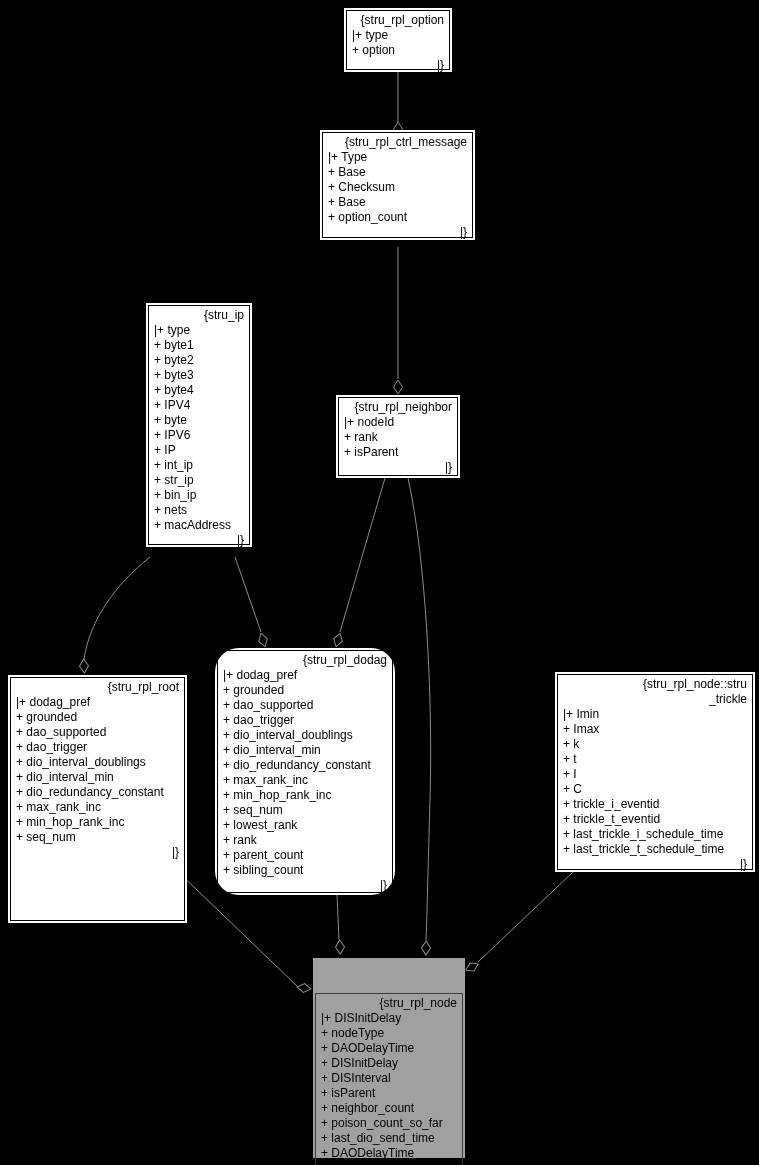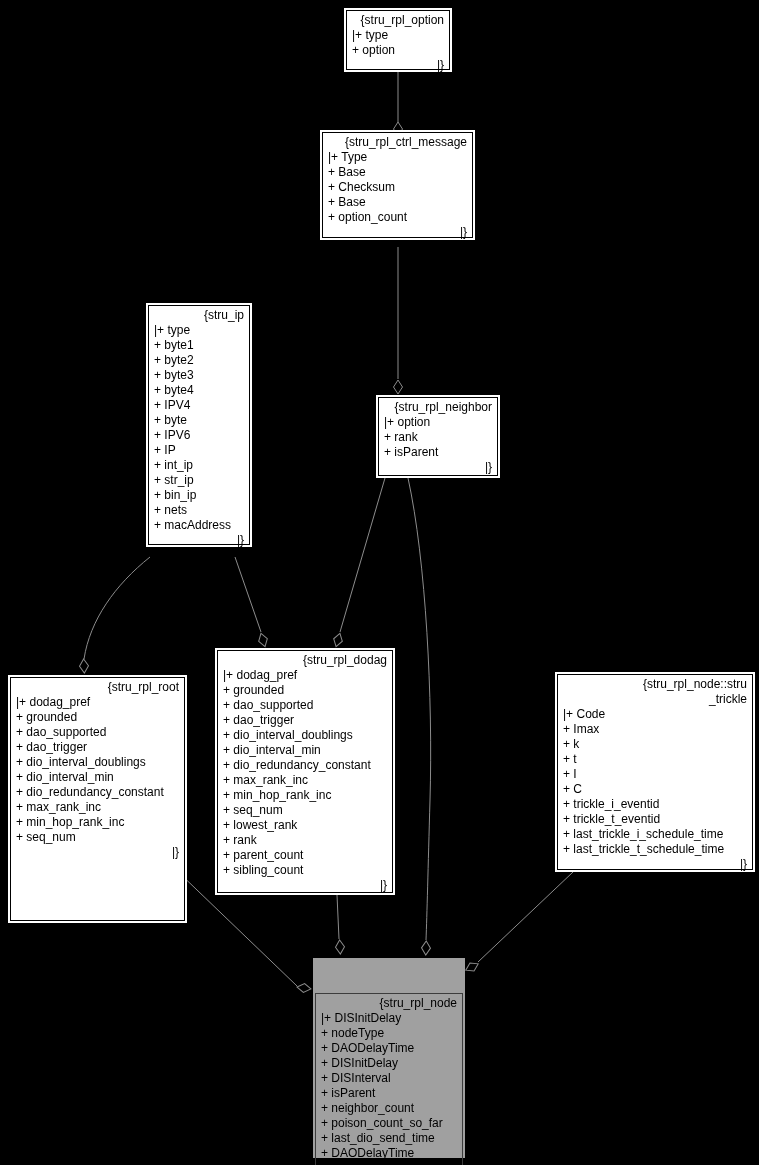--- a/index.html
+++ b/index.html
@@ -96,24 +96,24 @@
         <div class="line field">+ IPV6</div>
         <div class="line field">+ IP</div>
         <div class="line field">+ int_ip</div>
         <div class="line field">+ str_ip</div>
         <div class="line field">+ bin_ip</div>
         <div class="line field">+ nets</div>
         <div class="line field">+ macAddress</div>
         <div class="line closer">|}</div>
       </div>
     </div>
-    <div class="node" style="left: 336px; top: 395px; width: 124px; height: 83px; background: rgb(255, 255, 255); margin-left: 40px;">
+    <div class="node" style="left: 336px; top: 395px; width: 124px; height: 83px; background: rgb(255, 255, 255);">
       <div class="inner" style="border-color: rgb(0, 0, 0);">
         <div class="line title">{stru_rpl_neighbor</div>
-        <div class="line field">|+ option</div>
+        <div class="line field">|+ nodeId</div>
         <div class="line field">+ rank</div>
         <div class="line field">+ isParent</div>
         <div class="line closer">|}</div>
       </div>
     </div>
     <div class="node" style="left: 8px; top: 675px; width: 179px; height: 248px; background: rgb(255, 255, 255);">
       <div class="inner" style="border-color: rgb(0, 0, 0);">
         <div class="line title">{stru_rpl_root</div>
         <div class="line field">|+ dodag_pref</div>
         <div class="line field">+ grounded</div>
@@ -121,21 +121,21 @@
         <div class="line field">+ dao_trigger</div>
         <div class="line field">+ dio_interval_doublings</div>
         <div class="line field">+ dio_interval_min</div>
         <div class="line field">+ dio_redundancy_constant</div>
         <div class="line field">+ max_rank_inc</div>
         <div class="line field">+ min_hop_rank_inc</div>
         <div class="line field">+ seq_num</div>
         <div class="line closer">|}</div>
       </div>
     </div>
-    <div class="node" style="left: 215px; top: 648px; width: 180px; height: 247px; background: rgb(255, 255, 255);">
+    <div class="node" style="left: 215px; top: 648px; width: 180px; height: 247px; background: rgb(255, 255, 255); border-radius: 24px;">
       <div class="inner" style="border-color: rgb(0, 0, 0);">
         <div class="line title">{stru_rpl_dodag</div>
         <div class="line field">|+ dodag_pref</div>
         <div class="line field">+ grounded</div>
         <div class="line field">+ dao_supported</div>
         <div class="line field">+ dao_trigger</div>
         <div class="line field">+ dio_interval_doublings</div>
         <div class="line field">+ dio_interval_min</div>
         <div class="line field">+ dio_redundancy_constant</div>
         <div class="line field">+ max_rank_inc</div>
@@ -145,21 +145,21 @@
         <div class="line field">+ rank</div>
         <div class="line field">+ parent_count</div>
         <div class="line field">+ sibling_count</div>
         <div class="line closer">|}</div>
       </div>
     </div>
     <div class="node" style="left: 555px; top: 672px; width: 200px; height: 200px; background: rgb(255, 255, 255);">
       <div class="inner" style="border-color: rgb(0, 0, 0);">
         <div class="line title">{stru_rpl_node::stru</div>
         <div class="line title">_trickle</div>
-        <div class="line field">|+ Code</div>
+        <div class="line field">|+ Imin</div>
         <div class="line field">+ Imax</div>
         <div class="line field">+ k</div>
         <div class="line field">+ t</div>
         <div class="line field">+ I</div>
         <div class="line field">+ C</div>
         <div class="line field">+ trickle_i_eventid</div>
         <div class="line field">+ trickle_t_eventid</div>
         <div class="line field">+ last_trickle_i_schedule_time</div>
         <div class="line field">+ last_trickle_t_schedule_time</div>
         <div class="line closer">|}</div>

